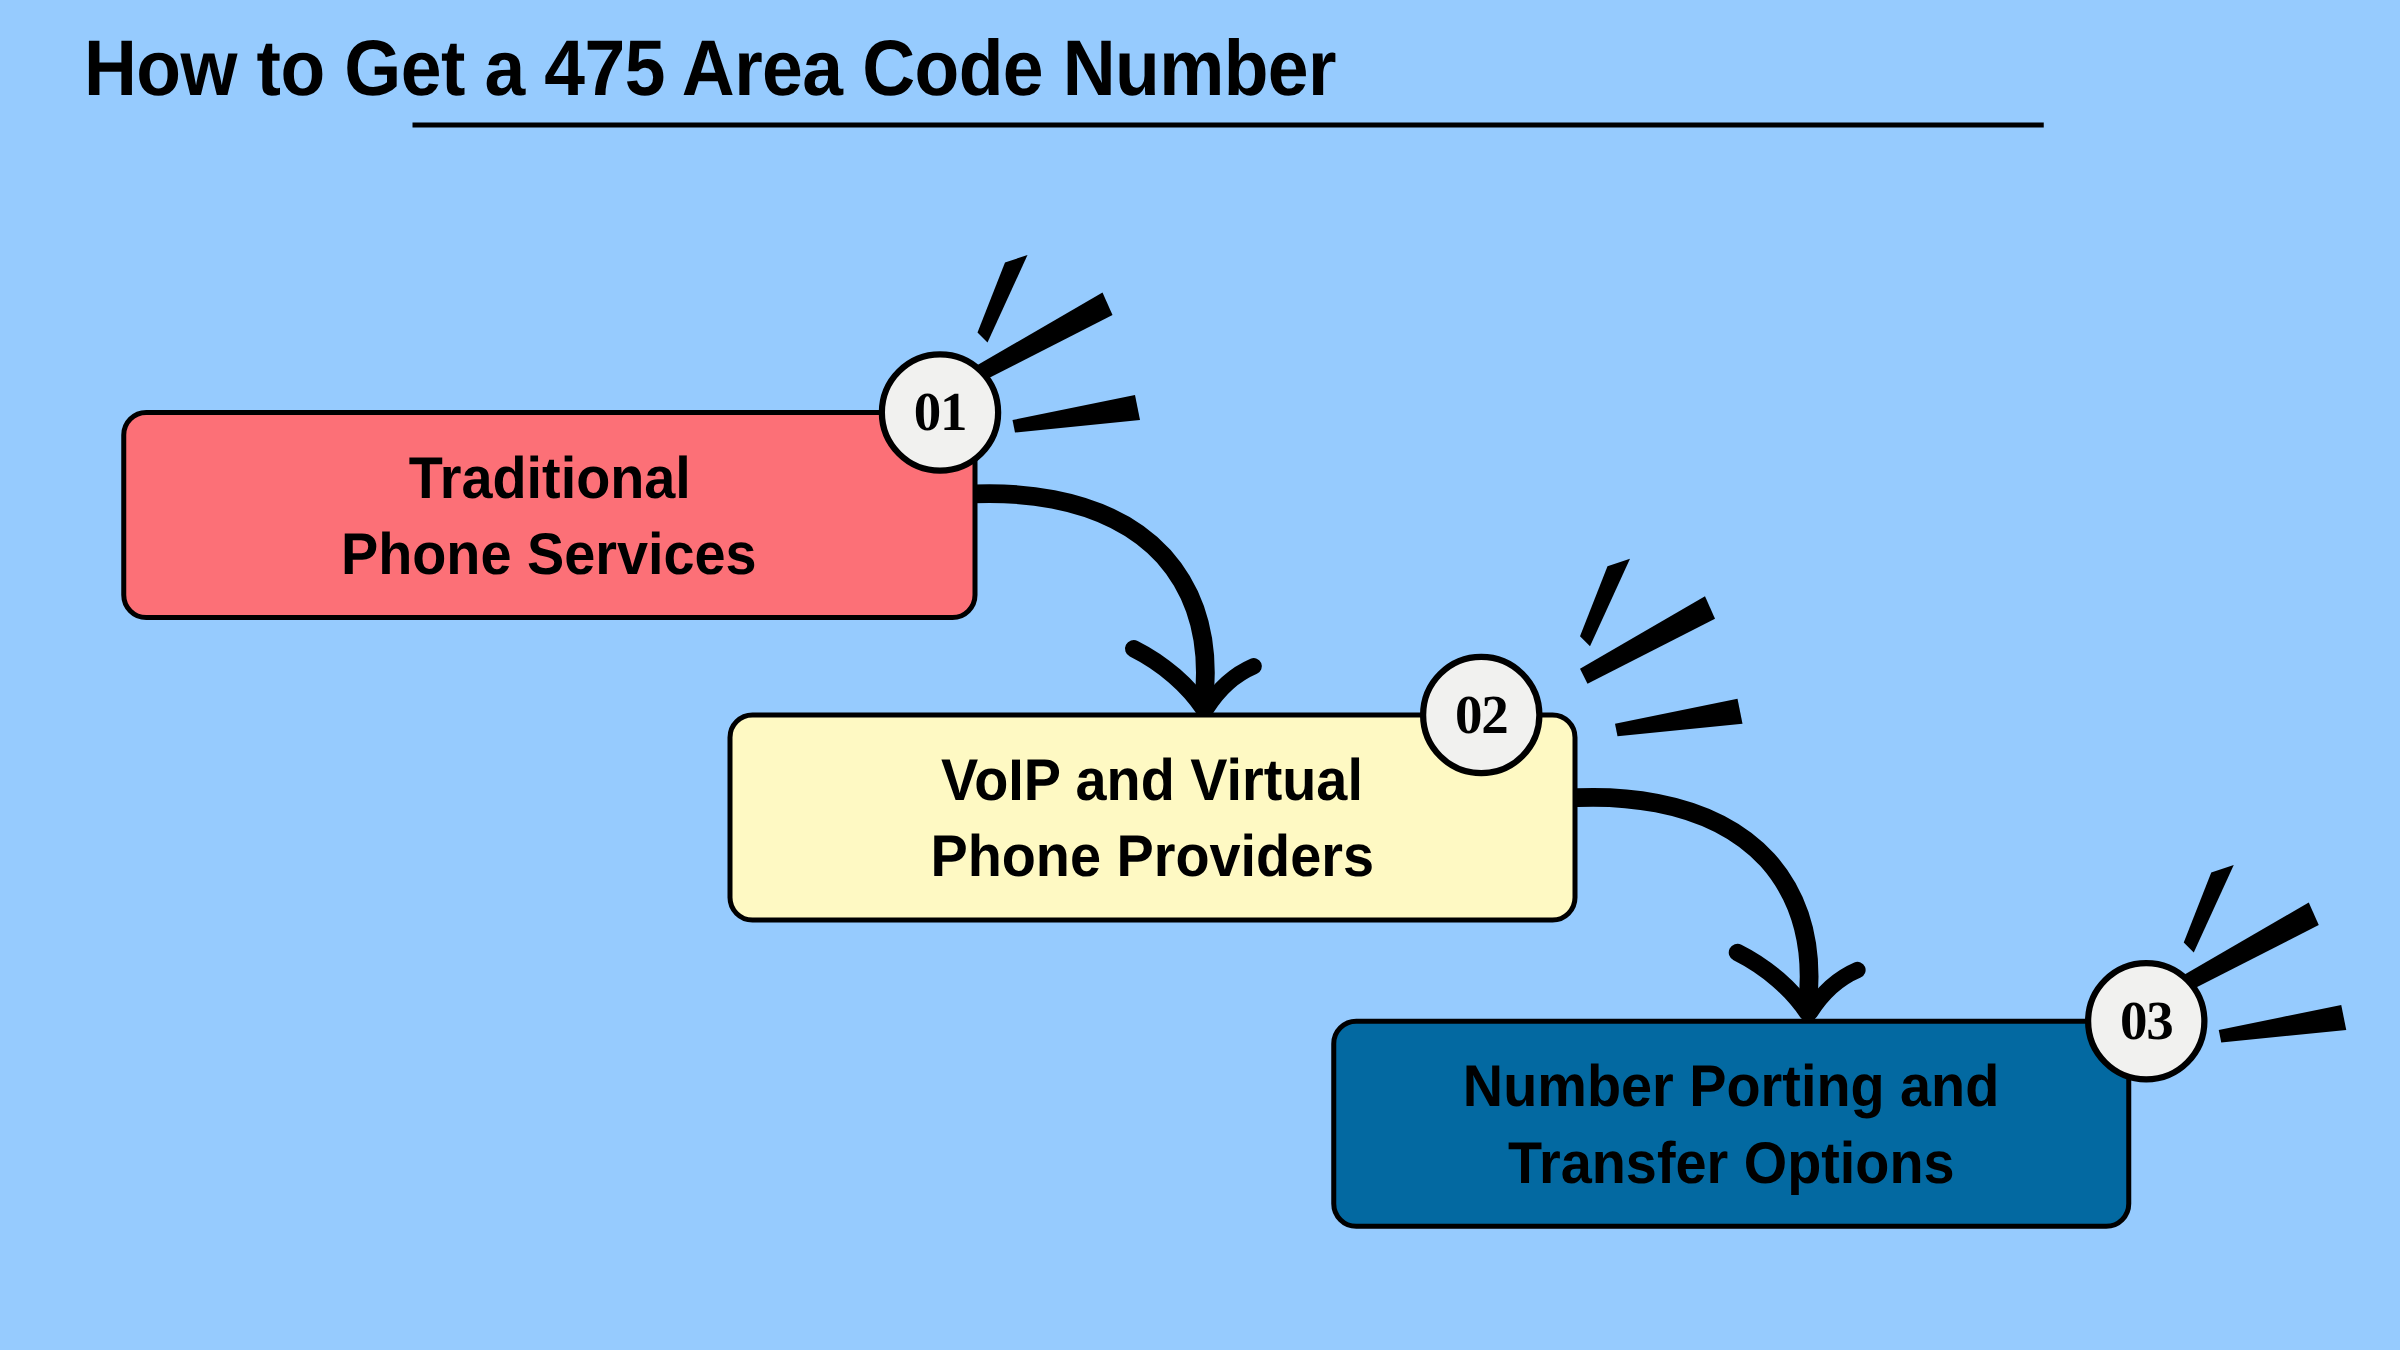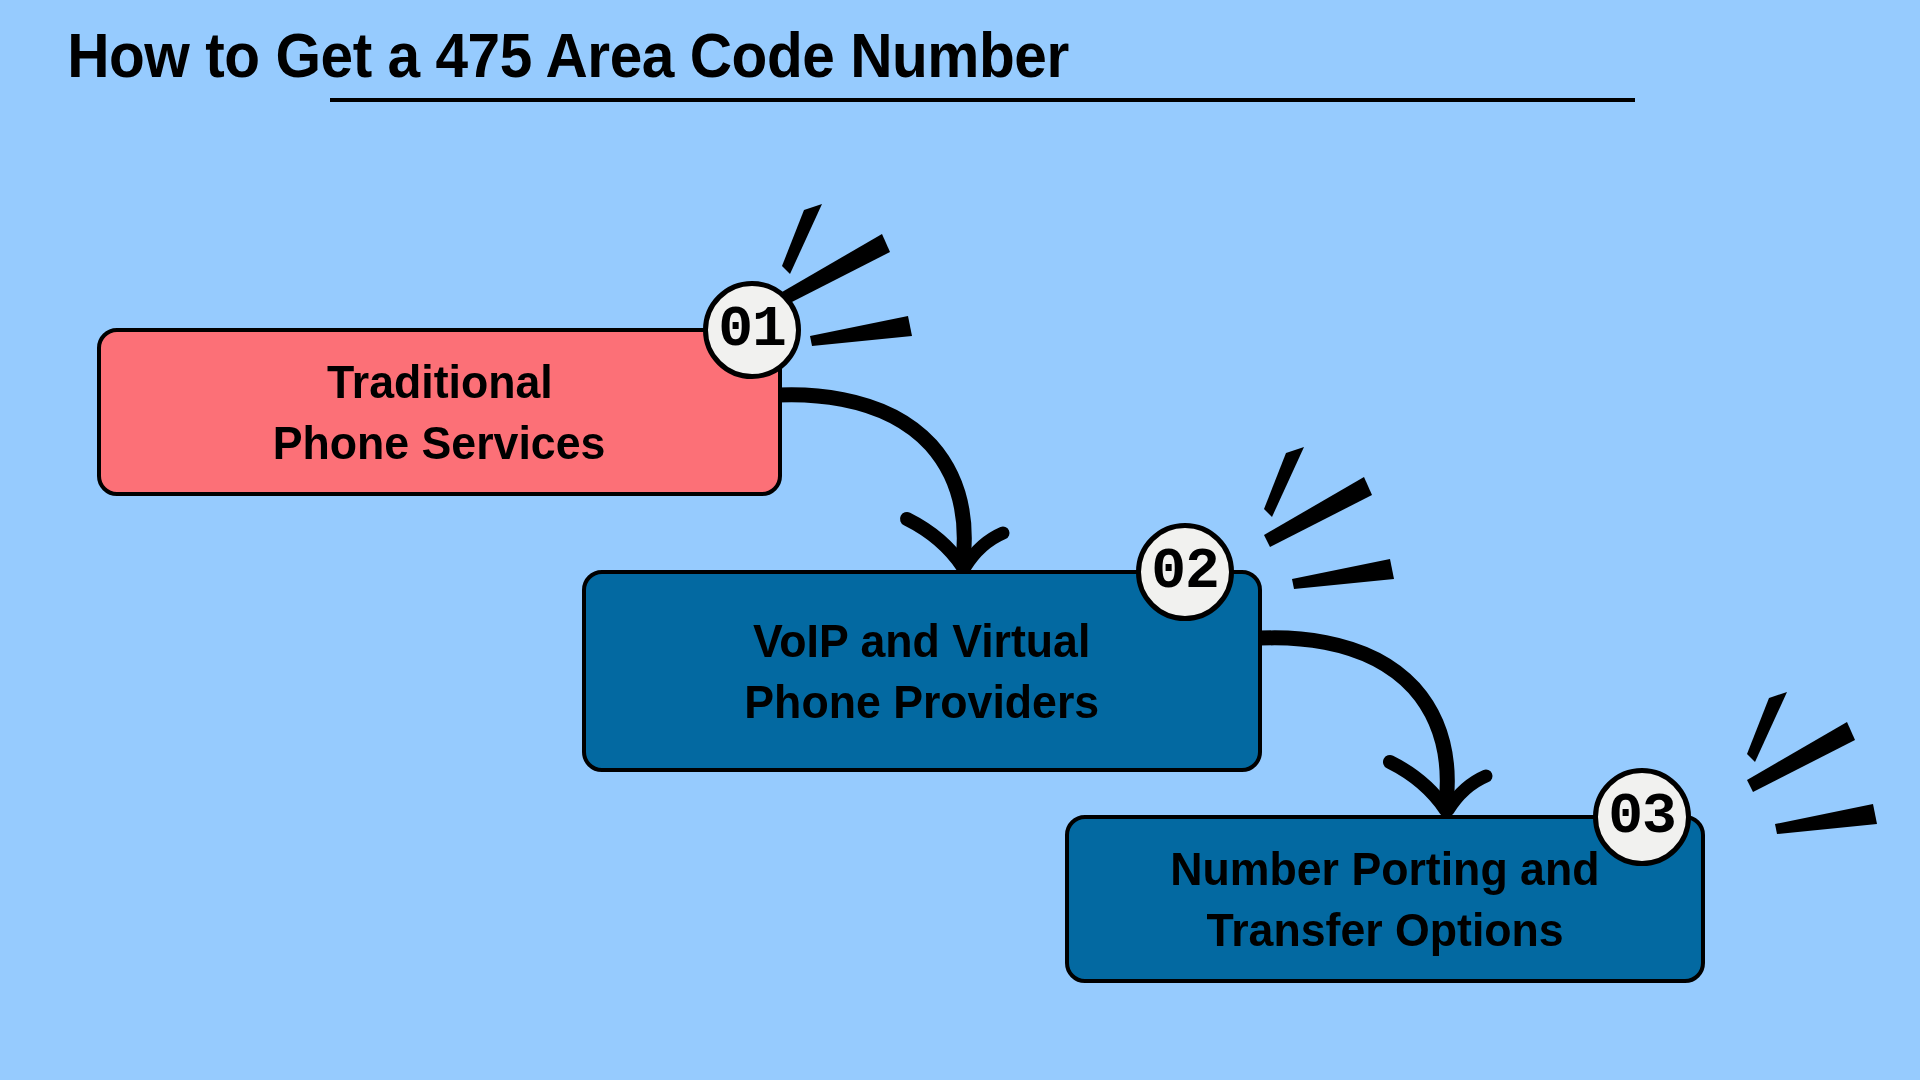--- a/index.html
+++ b/index.html
@@ -76,22 +76,22 @@
     left: 72px;
     top: 328px;
     width: 685px;
     height: 168px;
     background: #fc7077;
   }
   #box-2 {
     left: 557px;
     top: 570px;
     width: 680px;
-    height: 202px;
-    background: #0369a1;
+    height: 168px;
+    background: #fef9c3;
   }
   #box-3 {
     left: 1040px;
     top: 815px;
     width: 640px;
     height: 168px;
     background: #0369a1;
   }
 
   
@@ -102,30 +102,30 @@
     border-radius: 50%;
     background: #f1f1ef;
     border: 5px solid #000000;
     box-sizing: border-box;
     display: flex;
     align-items: center;
     justify-content: center;
     z-index: 6;
   }
   .badge-label {
-    font-family: Liberation Mono, monospace;
+    font-family: Liberation Serif, serif;
     font-weight: bold;
-    font-size: 58px;
+    font-size: 44px;
     color: #000000;
     line-height: 1;
     letter-spacing: -1px;
   }
   #badge-1 { left: 703px; top: 281px; }
   #badge-2 { left: 1136px; top: 523px; }
-  #badge-3 { left: 1593px; top: 768px; }
+  #badge-3 { left: 1668px; top: 768px; }
 
   
   .rays {
     position: absolute;
     width: 240px;
     height: 200px;
     z-index: 5;
     pointer-events: none;
   }
   #rays-1 { left: 760px; top: 200px; }

